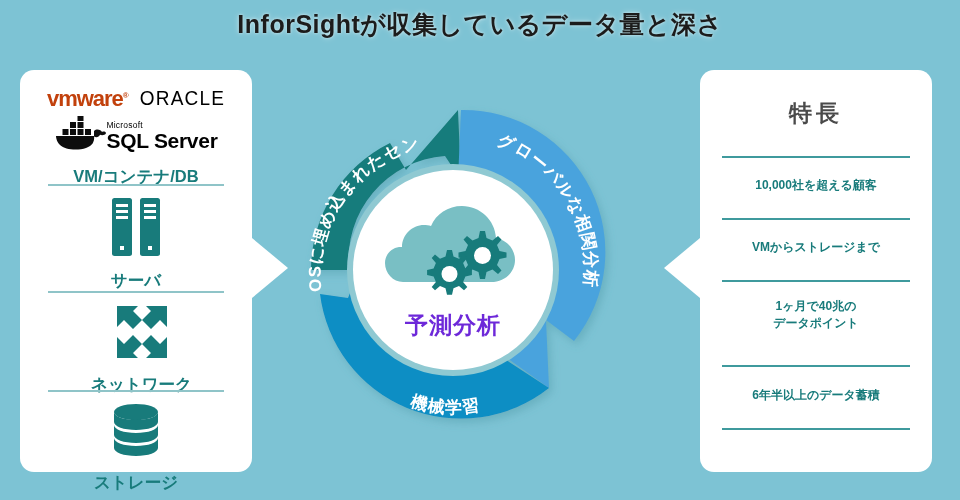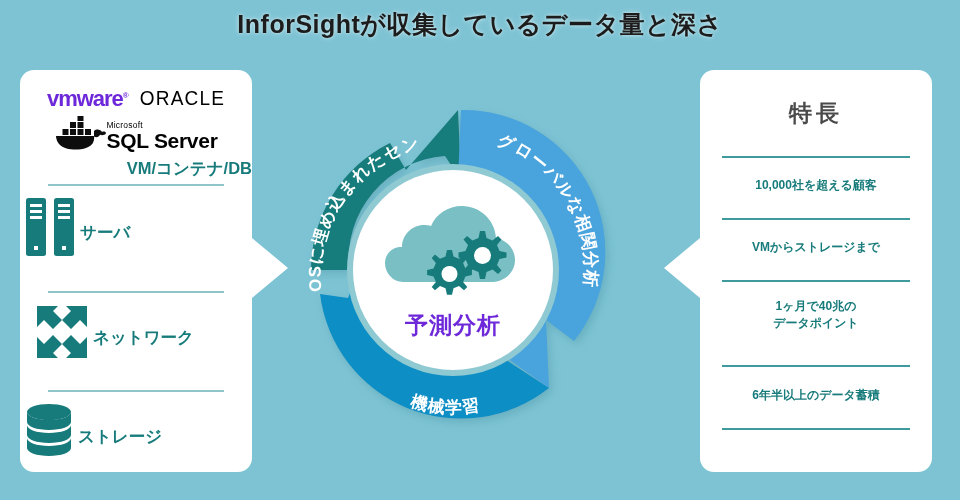--- a/index.html
+++ b/index.html
@@ -52,33 +52,33 @@
 
   
   .logo-row {
     position: absolute; left: 0; width: 232px;
     display: flex; align-items: center; justify-content: center;
   }
   #logo-row-1 { top: 12px;  height: 34px; gap: 12px; }
   #logo-row-2 { top: 46px;  height: 40px; }
 
   .lbl-group {
-    position: absolute; left: 0; width: 232px; text-align: right;
-    color: #187b7b; font-weight: bold;
+    position: absolute; left: 0; width: 232px; text-align: center;
+    color: #187b7b; font-weight: bold; margin-top: 8px;
   }
   .lbl-group.big { font-size: 16.5px; }
 
   .divider {
     position: absolute; left: 28px; width: 176px; height: 1.5px;
     background: #8fc4c8;
   }
 
   .icon-cell {
     position: absolute; left: 0; width: 232px;
-    display: flex; align-items: center;
+    display: flex; flex-direction: column; align-items: center;
   }
   .icon-cell .cap {
     margin-top: 8px; font-size: 16.5px; font-weight: bold; color: #187b7b;
   }
 
   
   #feat-title {
     position: absolute; left: 0; top: 28px; width: 232px;
     text-align: center; font-size: 23px; font-weight: bold; color: #4a4a4a;
     letter-spacing: 4px;
@@ -106,21 +106,21 @@
   #center-label {
     position: absolute; left: 0; top: 212px; width: 330px;
     text-align: center; font-size: 23px; font-weight: bold; color: #6d28d9;
     letter-spacing: 1px;
   }
   #cloud-icon {
     position: absolute; left: 97px; top: 92px; width: 140px; height: 110px;
   }
 
   
-  .vmware-txt { font-size: 22px; font-weight: bold; color:#6d28d9; letter-spacing:-1px;}
+  .vmware-txt { font-size: 22px; font-weight: bold; color:#c2410c; letter-spacing:-1px;}
   .vmware-txt i { font-style: normal; font-weight: 900; }
   .vmware-txt sup { font-size: 8px; vertical-align: super;}
   .oracle-txt {
     font-size: 19px; font-weight: normal; color:#000;
     letter-spacing: 1.2px; font-family: "Liberation Sans", sans-serif;
     transform: scaleY(1.05);
   }
   .sql-wrap { display:flex; flex-direction:column; align-items:flex-start; line-height:1;}
   .sql-ms { font-size: 8.5px; color:#000; font-weight: normal; letter-spacing:.2px;}
   .sql-main { font-size: 21px; color:#000; font-weight: bold; letter-spacing:-.3px;}

